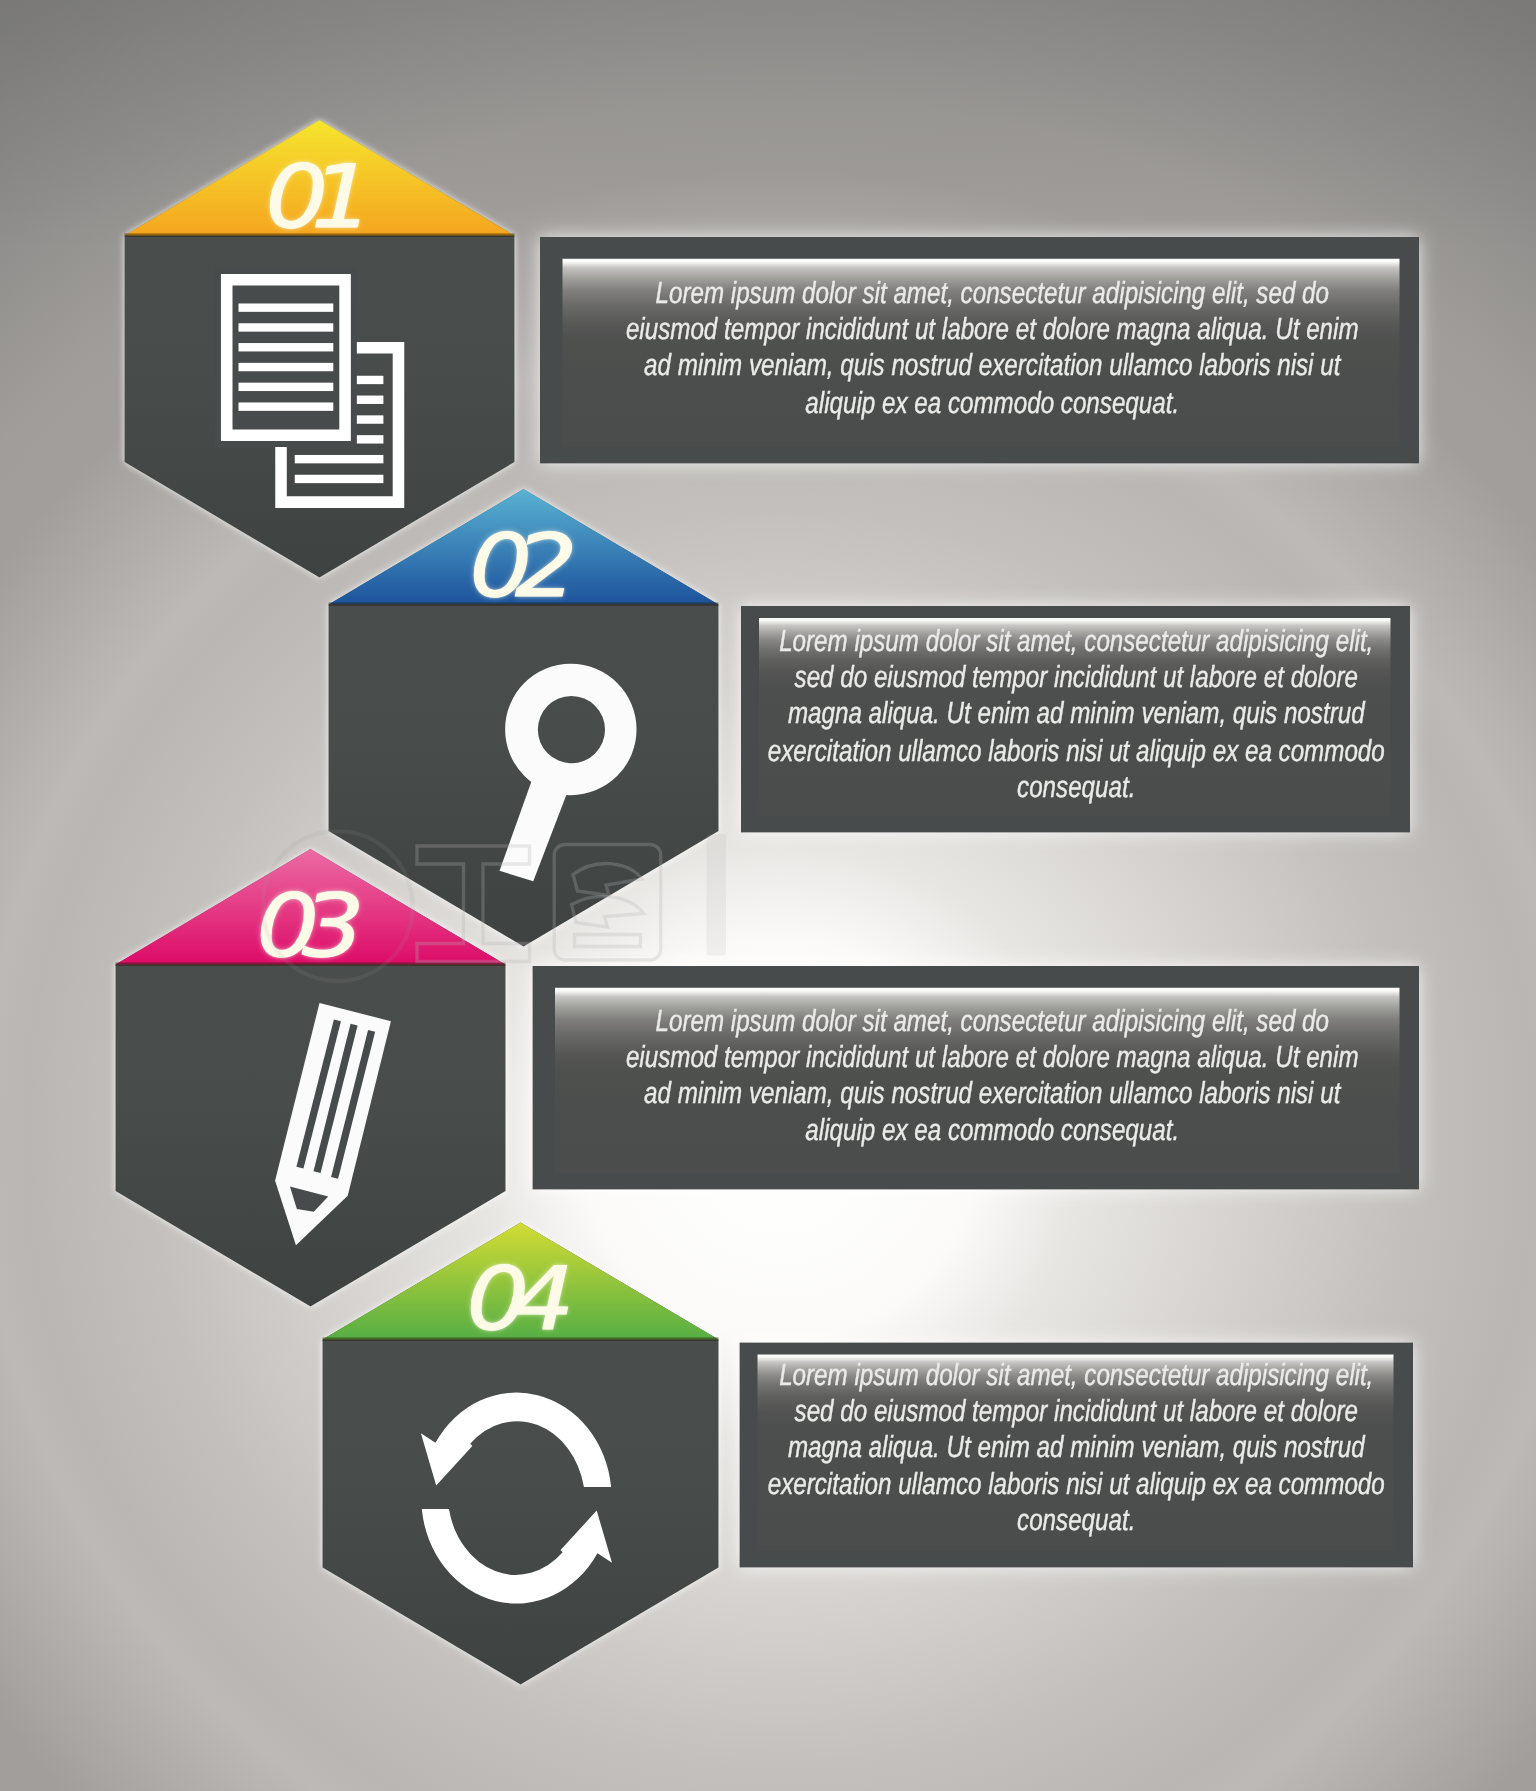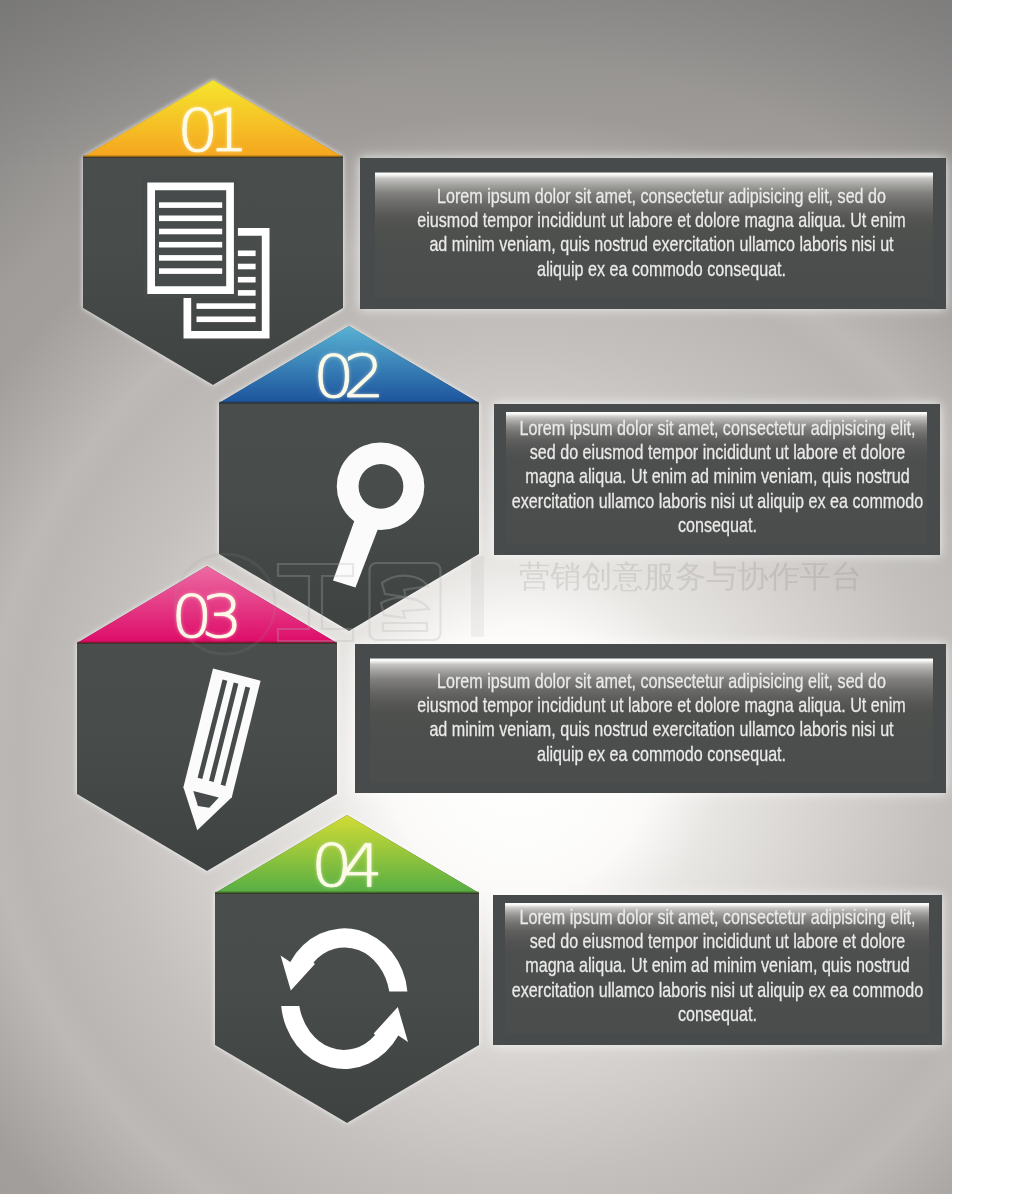--- a/index.html
+++ b/index.html
@@ -1,18 +1,18 @@
 <!DOCTYPE html>
 <html><head>
 <meta charset="utf-8">
 <title>Infographic</title>
 <style>
   html,body{margin:0;padding:0;}
   body{width:1024px;height:1194px;overflow:hidden;font-family:"Liberation Sans",sans-serif;}
-  #stage{position:relative;width:952px;height:1194px;overflow:hidden;background:#7d7d7d;}
+  #stage{position:relative;width:1024px;height:1194px;overflow:hidden;background:#7d7d7d;font-style:italic;}
   #bg{position:absolute;inset:0;
       background:radial-gradient(circle 950px at 520px 760px,
         #ffffff 0%, #fdfdfc 8%, #fbfaf9 14%,
         #e8e6e3 21%, #d6d3d0 32%, #c3c0bd 44%,
         #b9b6b3 53%, #bcb9b6 56%, #a19e9b 68%,
         #a09d9a 73%, #807f7e 95%, #7c7b7a 100%);}
   #bgtop{position:absolute;inset:0;
       background:linear-gradient(180deg,rgba(110,110,110,0.30) 0%,rgba(115,115,115,0.18) 6%,rgba(120,120,120,0.0) 14%);}
   svg.layer{position:absolute;left:0;top:0;width:1024px;height:1194px;}
   .wm-logo{position:absolute;left:174px;top:553px;}
@@ -253,16 +253,15 @@
         <path d="M208 30 C224 18 246 22 254 33 L230 37 L232 44 L211 41 Z"></path>
         <path d="M207 50 C225 40 247 45 255 56 L229 58 L231 65 L210 62 Z"></path>
         <path d="M209 70 h44 v8 h-44 Z"></path>
       </g>
       <g fill="#9d9d9d" fill-opacity="0.12">
         <rect x="297" y="3" width="13" height="81" rx="2"></rect>
       </g>
     </svg>
   </div>
   <div class="wm-text">
-    <div class="wm-l1">营销创意服务与协作平台</div>
   </div>
 
 </div>
 
 </body></html>

